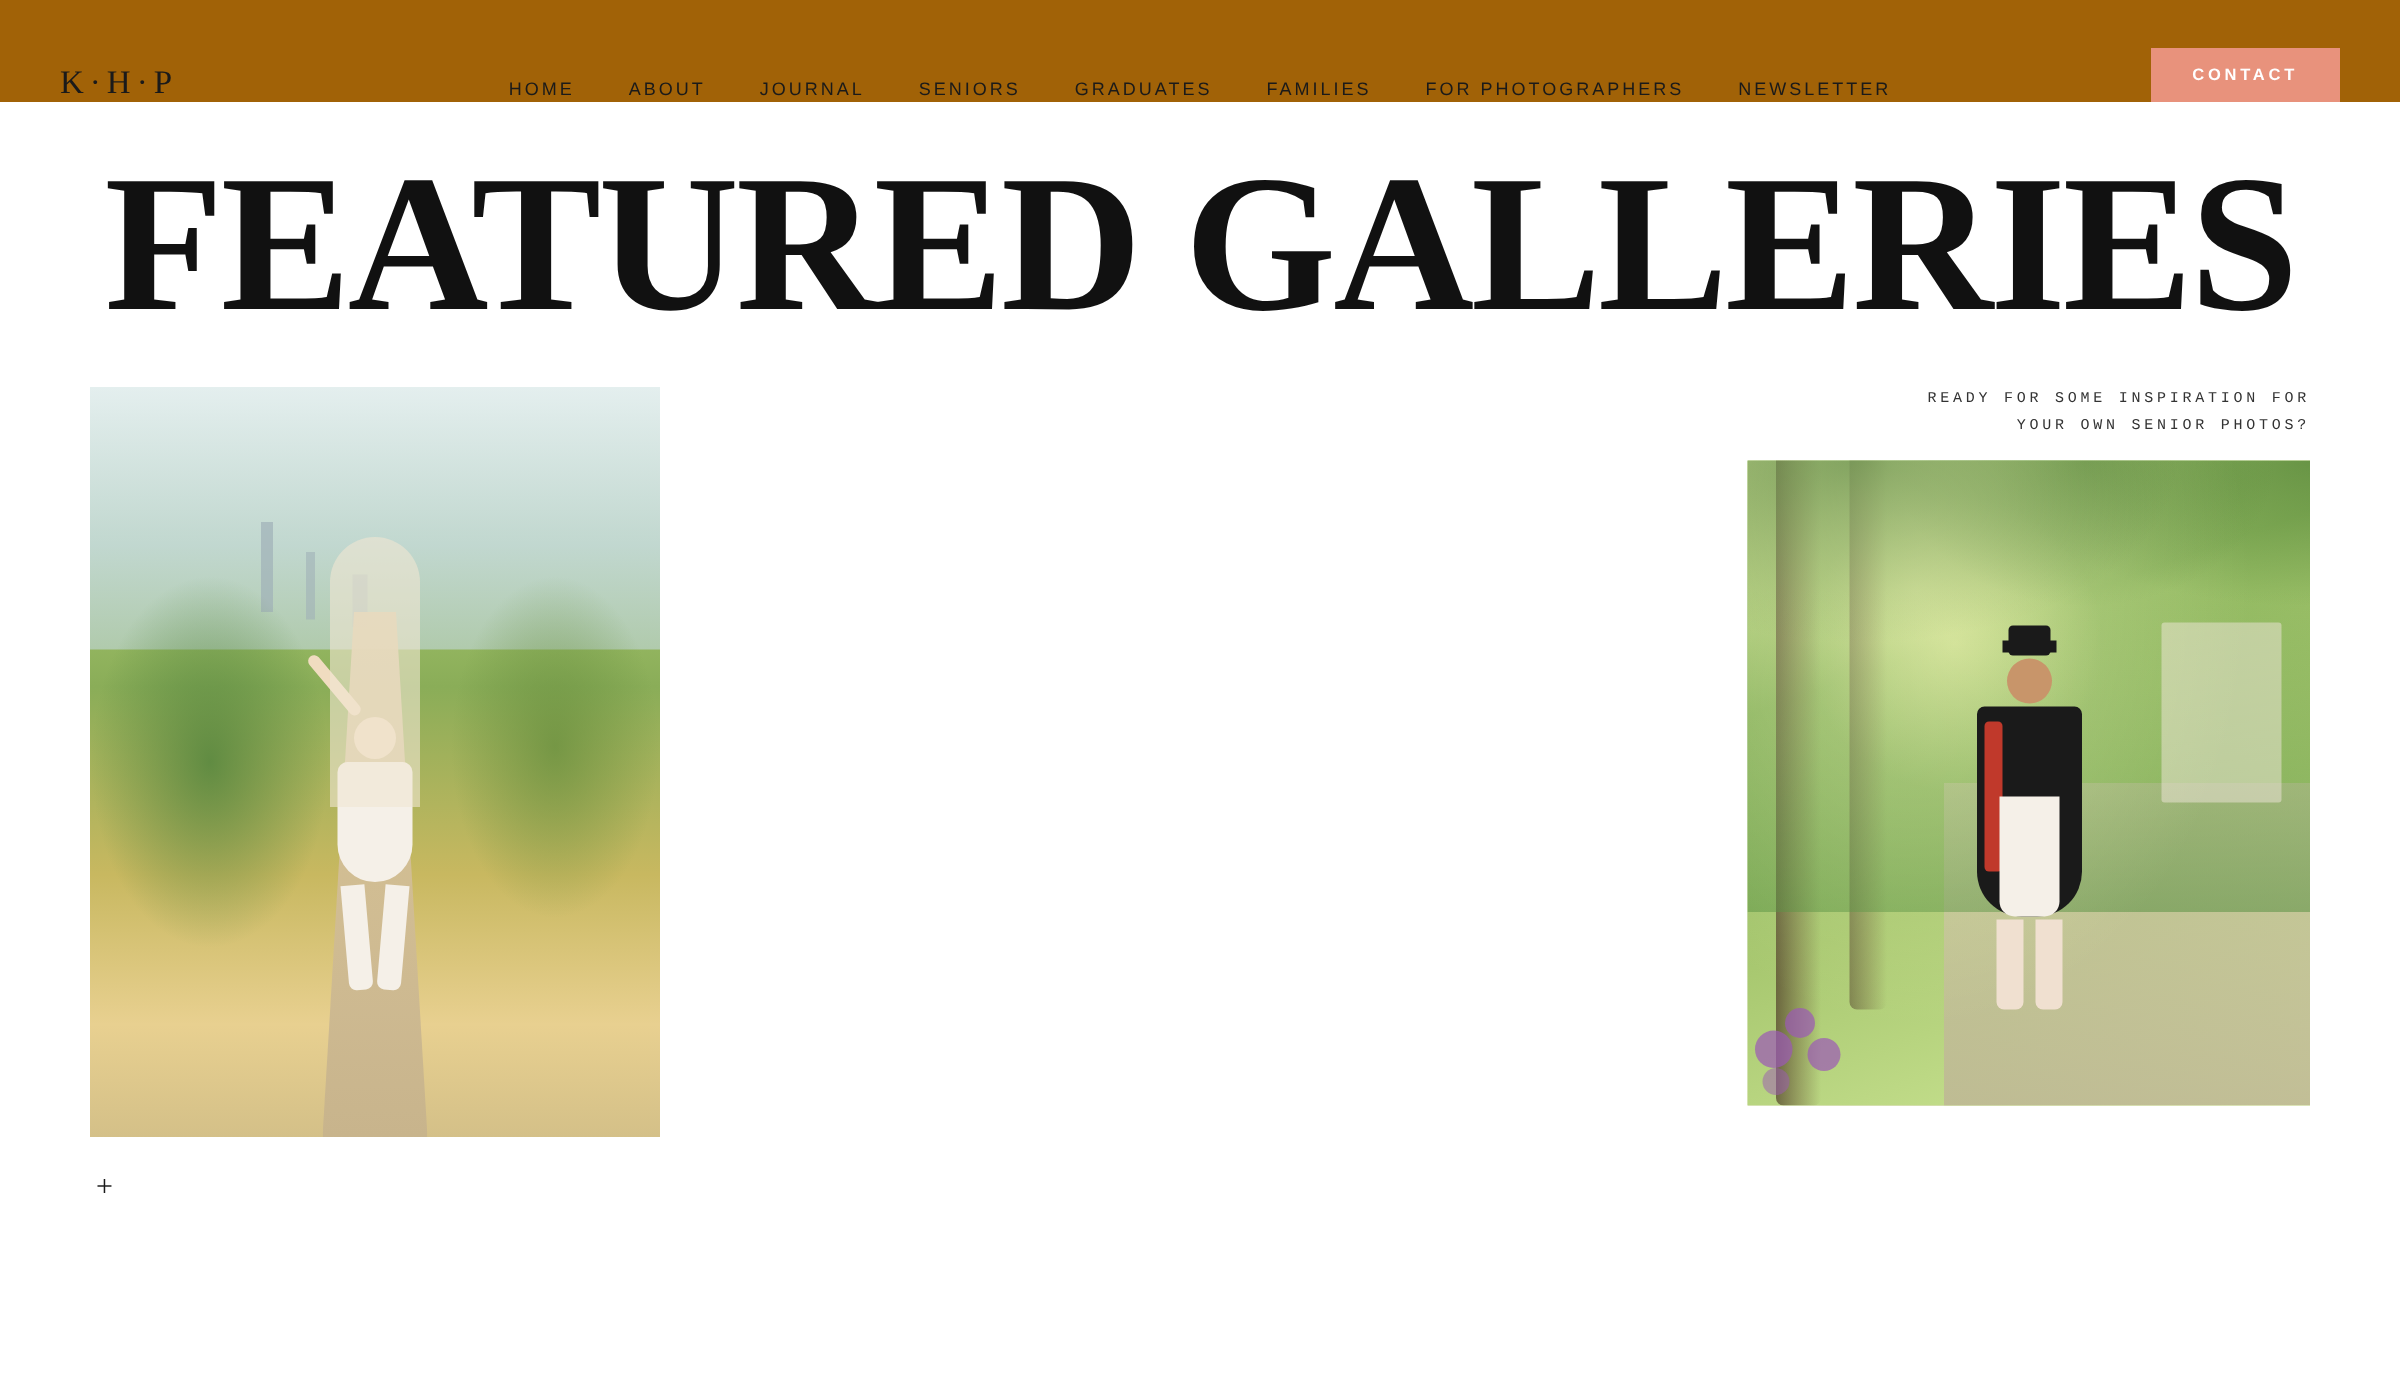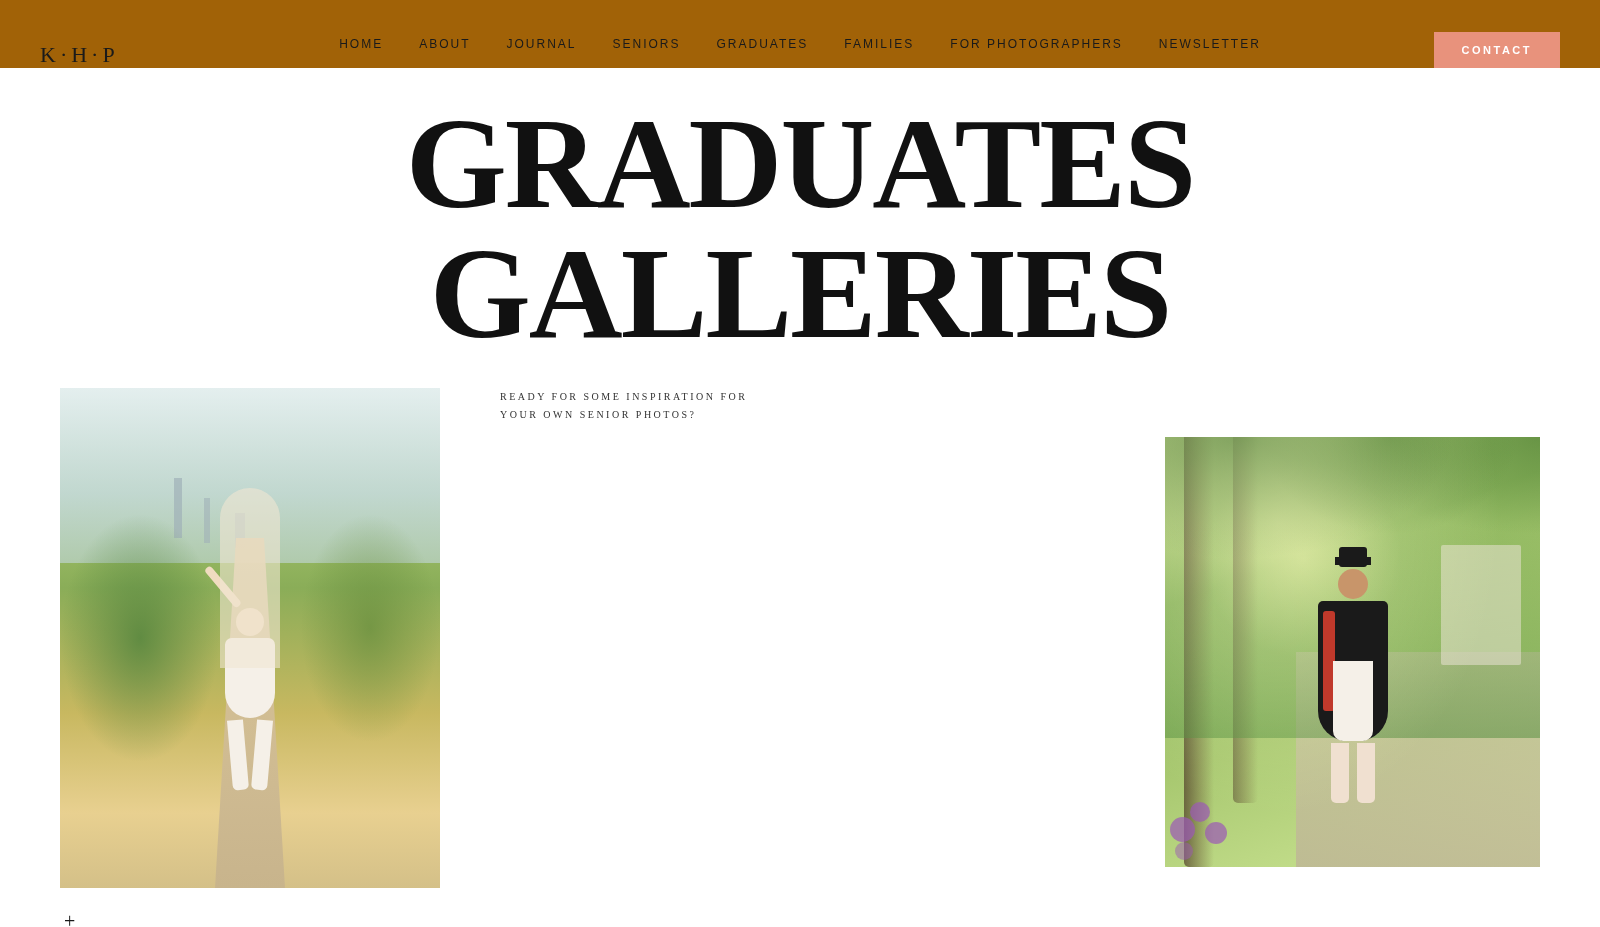--- a/index.html
+++ b/index.html
@@ -30,21 +30,21 @@
       font-weight: 400;
       color: #1a1a1a;
       position: absolute;
       left: 40px;
     }
 
     .nav-links {
       display: flex;
       gap: 36px;
       list-style: none;
-      margin: 16px auto;
+      margin: 0 auto;
       align-items: center;
     }
 
     .nav-links li a {
       text-decoration: none;
       color: #1a1a1a;
       font-family: 'Arial', sans-serif;
       font-size: 12px;
       letter-spacing: 2px;
       font-weight: 400;
@@ -212,21 +212,22 @@
 
     .vibes-title .serif-italic {
       font-family: 'Georgia', serif;
       font-size: 72px;
       font-style: italic;
       font-weight: 400;
       color: #1a1a1a;
     }
 
     .vibes-subtitle {
-      font-family: Liberation Serif, serif;
+      text-align: right;
+      font-family: Liberation Mono, monospace;
       font-size: 10px;
       letter-spacing: 2.5px;
       text-transform: uppercase;
       color: #333;
       line-height: 1.8;
       margin-bottom: 13px;
     }
 
     .photo-placeholder-2 {
       width: 375px;
@@ -392,21 +393,21 @@
     </li>
     <li>
       <a href="#">NEWSLETTER</a>
     </li>
   </ul>
 
   <button class="contact-btn">CONTACT</button>
 </nav>
 
 <div class="hero-title">
-  <h1>GRADUATES GALLERIES</h1>
+  <h1>FEATURED GALLERIES</h1>
 </div>
 
 <div class="main-content">
 
   <div class="left-col">
 
     <div class="photo-placeholder-1">
 
       <div style="position:absolute;top:0;left:0;right:0;bottom:0;background:linear-gradient(180deg,#d4eac8 0%,#a8c870 20%,#8aad58 40%,#c8b860 65%,#e8d090 85%,#d4c088 100%);"></div>
 

